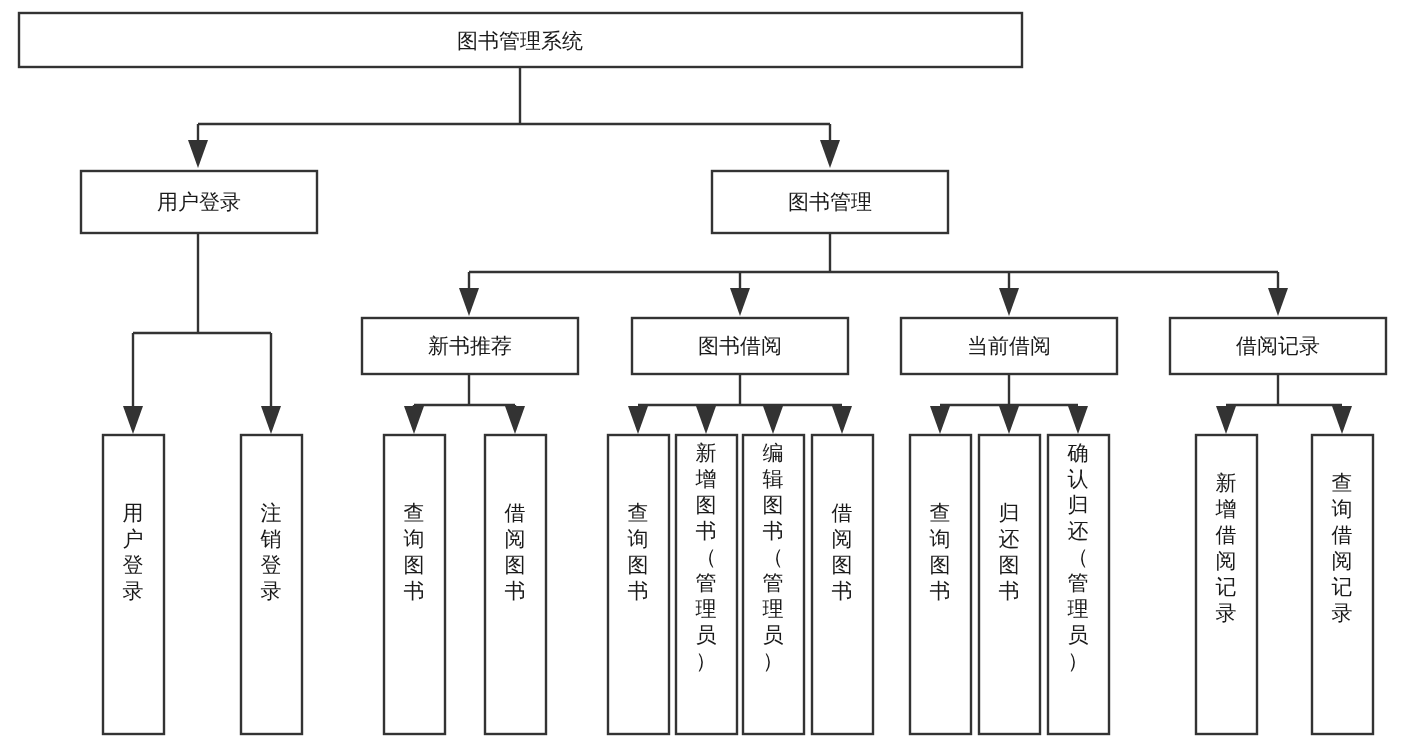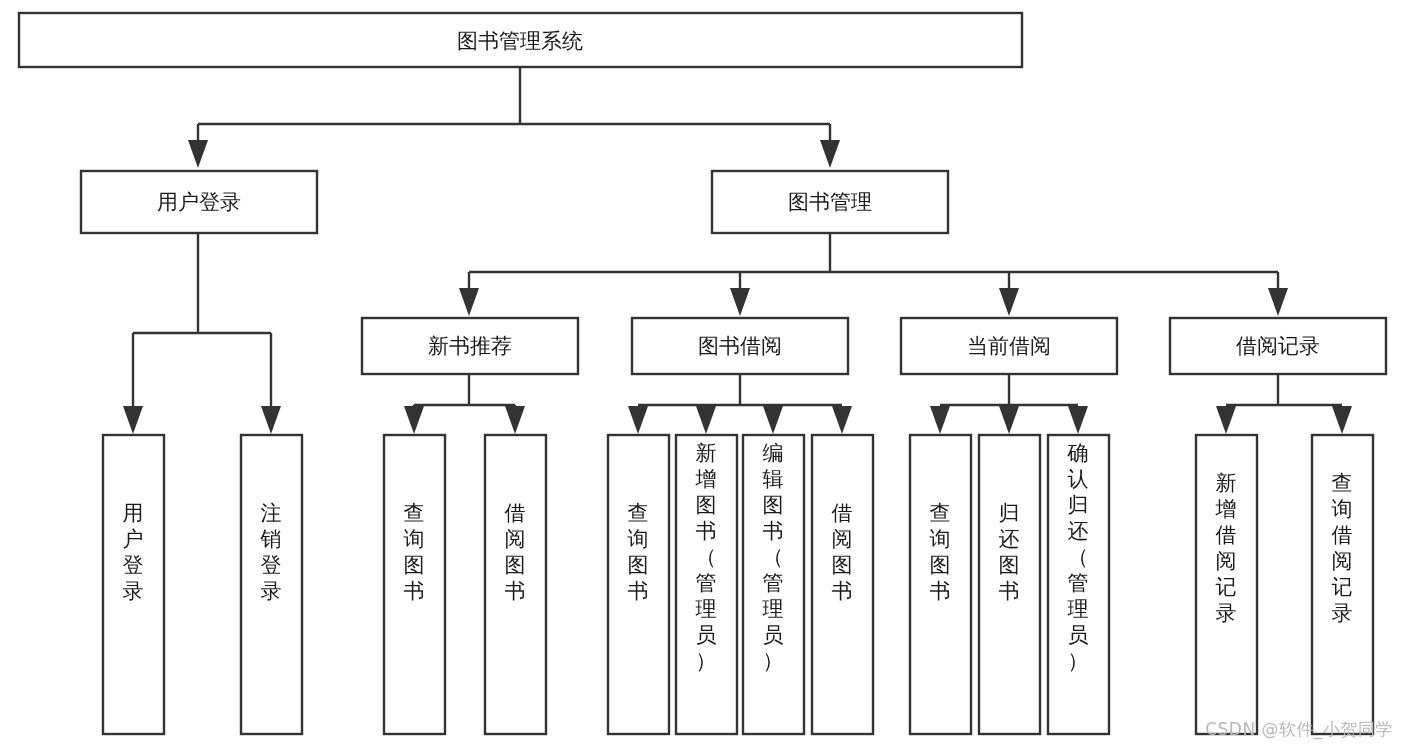--- a/index.html
+++ b/index.html
@@ -235,15 +235,14 @@
       <text class="node-label-vertical" x="1226" y="490"><tspan x="1226" y="490">新</tspan><tspan x="1226" y="516">增</tspan><tspan x="1226" y="542">借</tspan><tspan x="1226" y="568">阅</tspan><tspan x="1226" y="594">记</tspan><tspan x="1226" y="620">录</tspan></text>
     </g>
 
     <g>
       <rect class="node-box" x="1312" y="435" width="61" height="299"></rect>
       <text class="node-label-vertical" x="1342" y="490"><tspan x="1342" y="490">查</tspan><tspan x="1342" y="516">询</tspan><tspan x="1342" y="542">借</tspan><tspan x="1342" y="568">阅</tspan><tspan x="1342" y="594">记</tspan><tspan x="1342" y="620">录</tspan></text>
     </g>
 
   </svg>
 
-  <div class="watermark">CSDN @软件_小贺同学</div>
 
 </div>
 
 </body></html>

